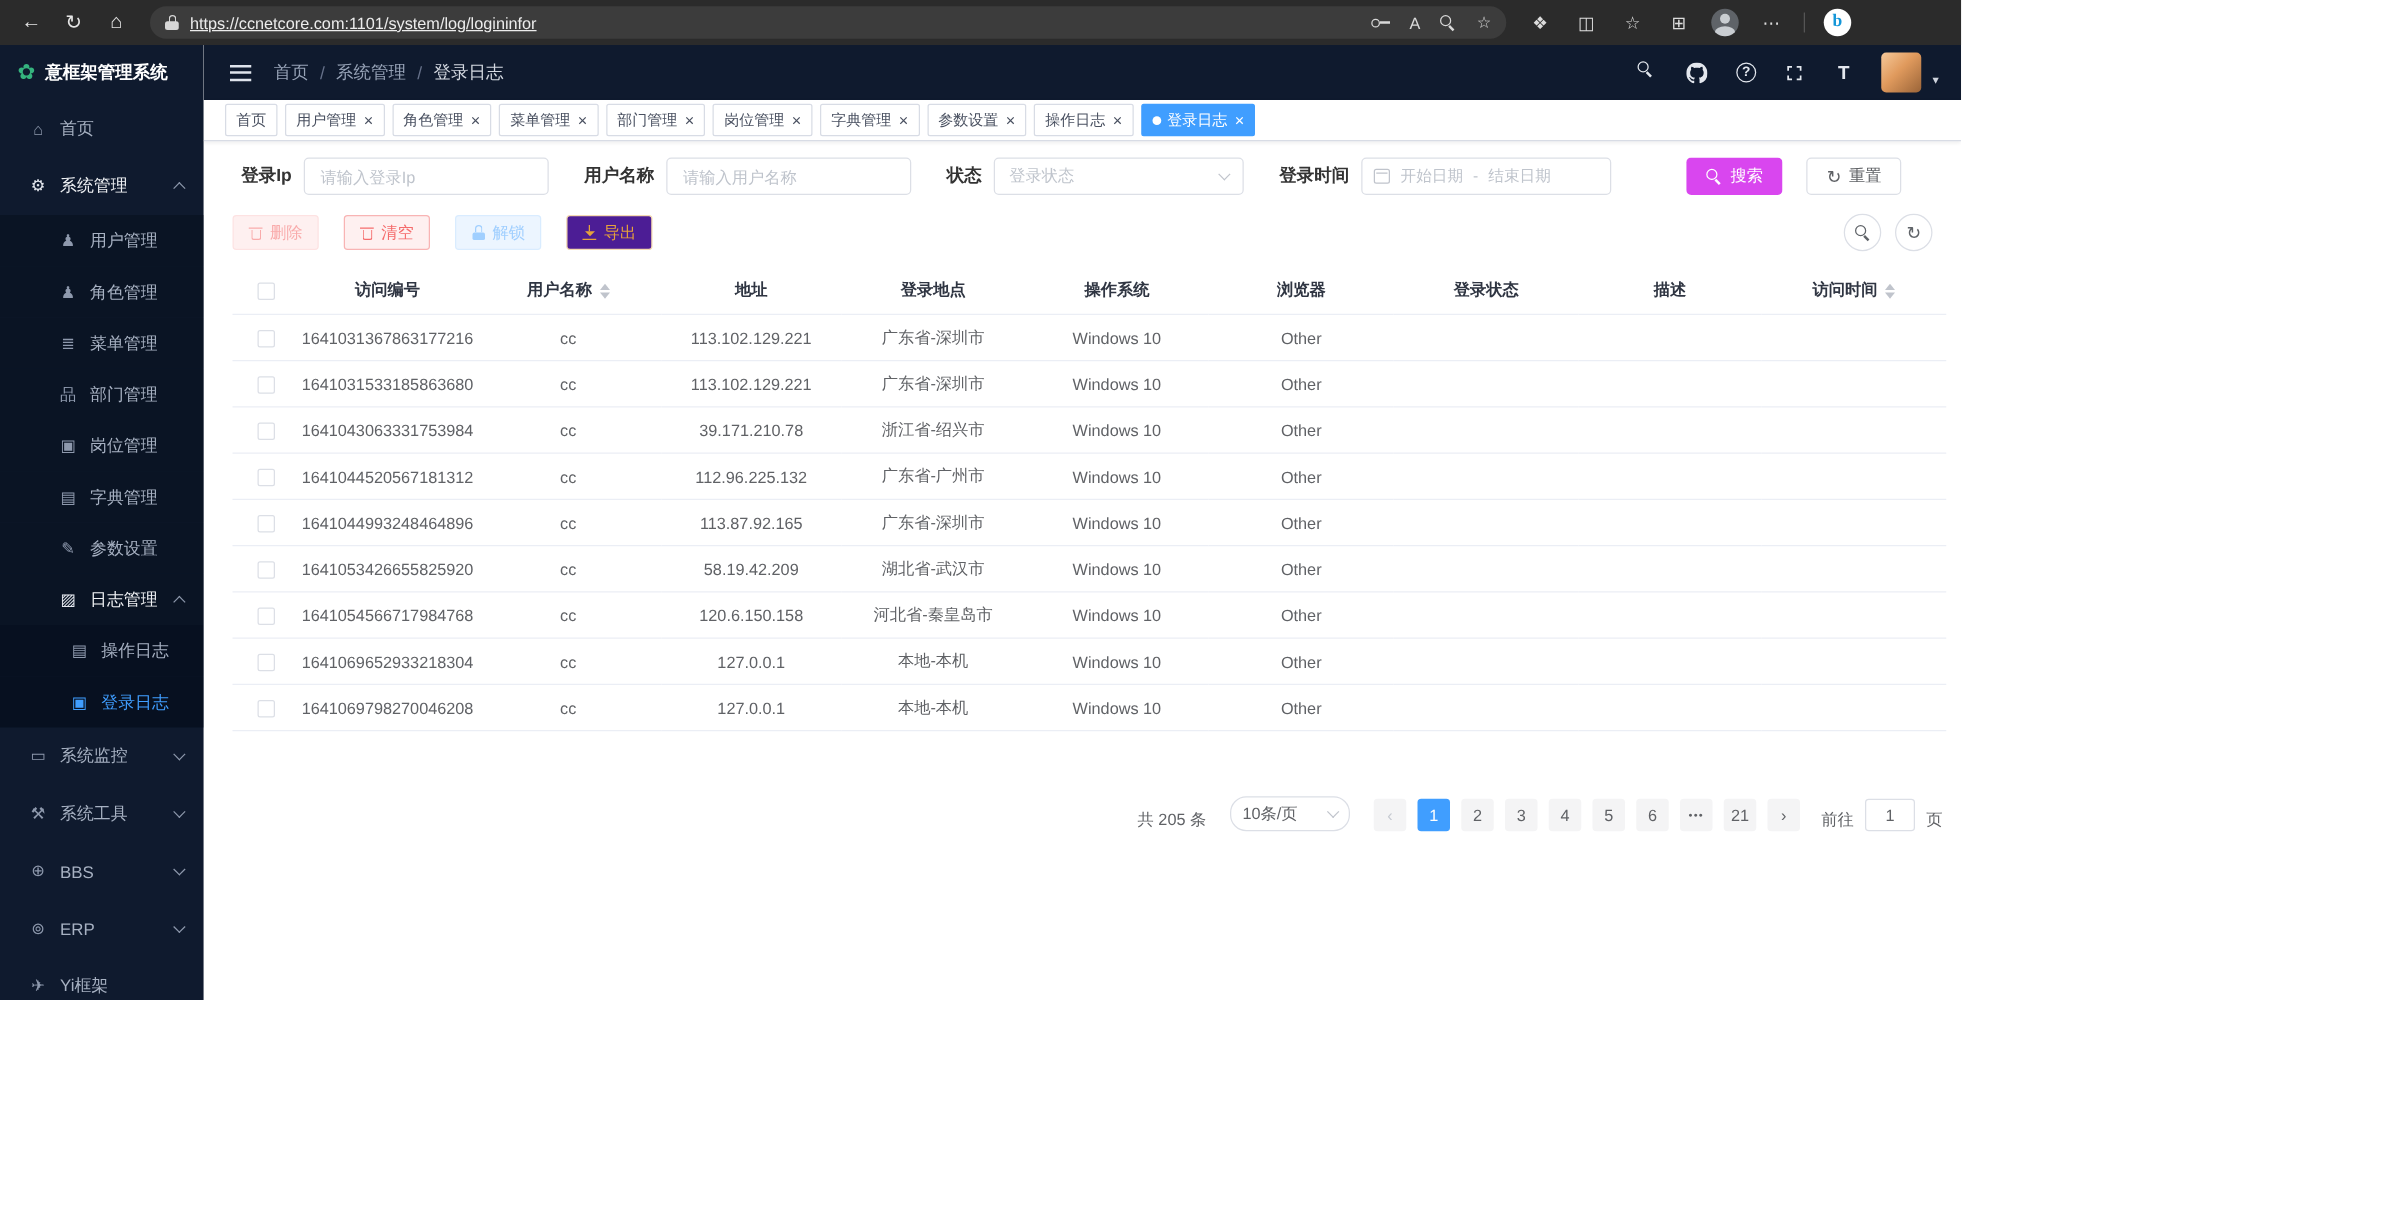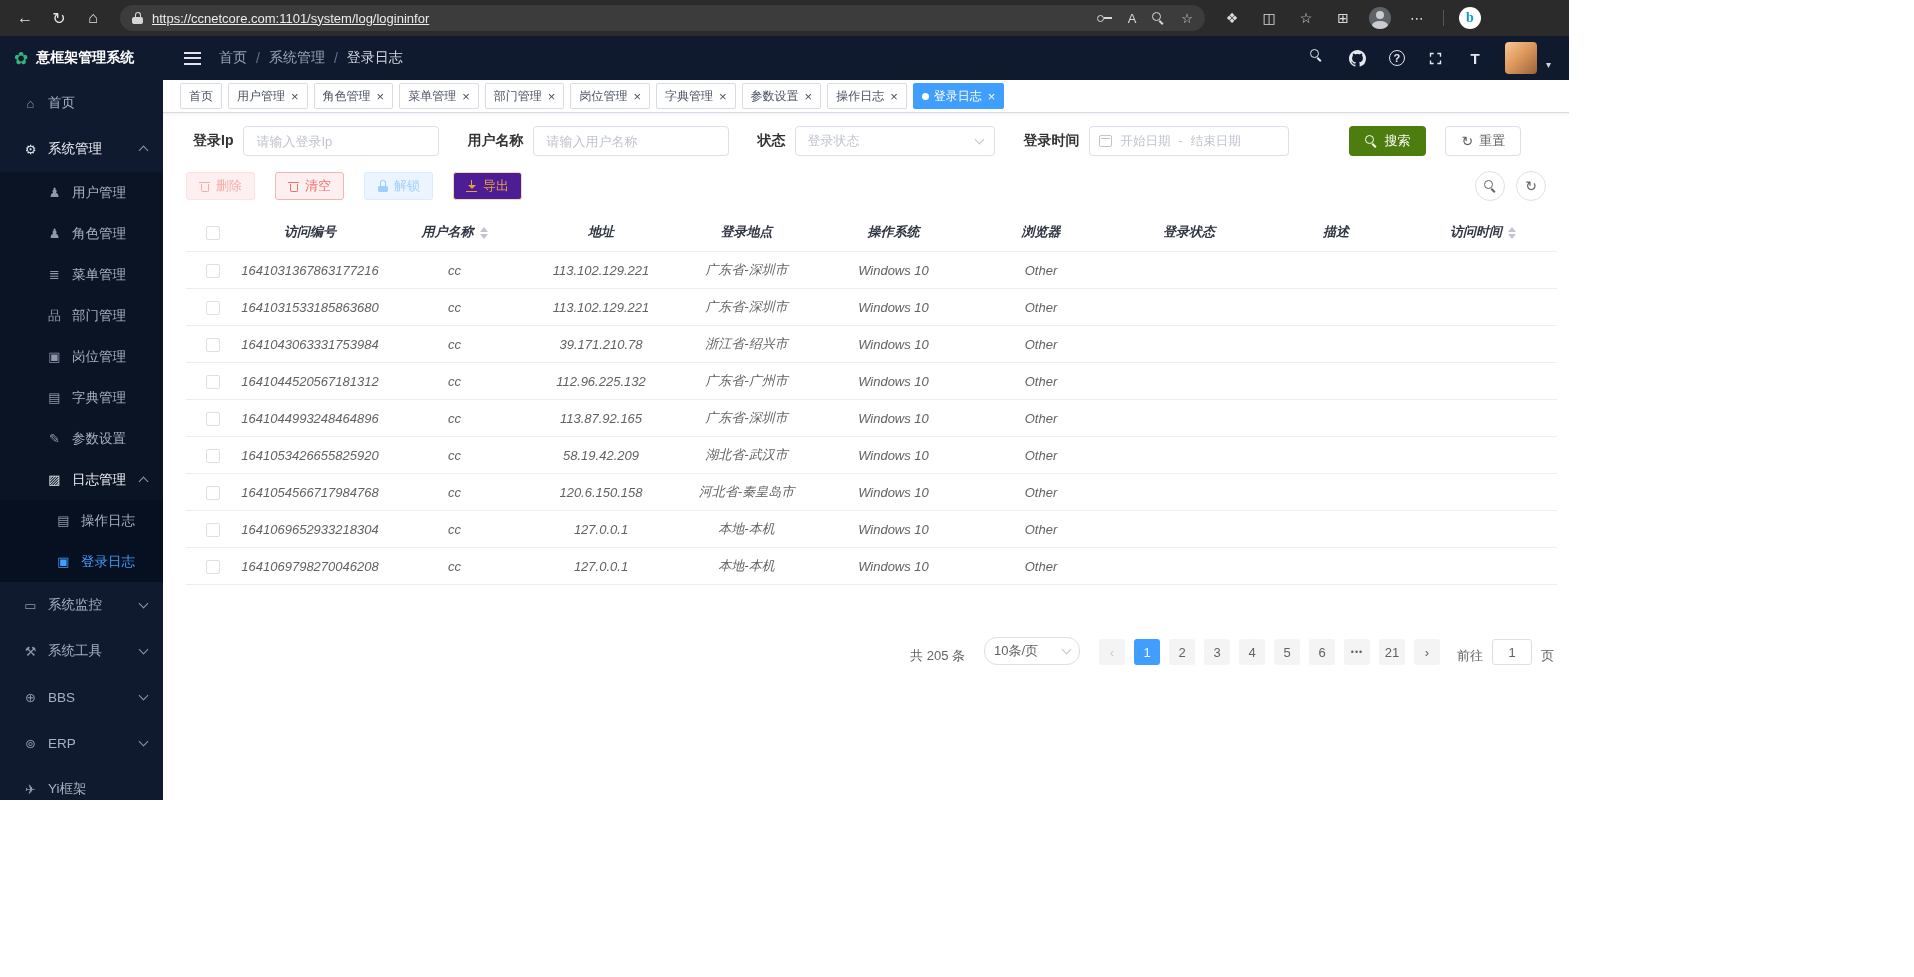--- a/index.html
+++ b/index.html
@@ -89,36 +89,36 @@
 
   
   .filter-bar{display:flex;align-items:flex-start;padding:0 30px;margin-top:13px;flex-shrink:0;}
   .field{display:flex;align-items:center;margin-right:28px;}
   .field label{font-size:14px;font-weight:bold;color:#333333;margin-right:10px;white-space:nowrap;}
   .text-input{width:196px;height:30px;border:1px solid #dcdfe6;border-radius:4px;padding:0 12px;font-size:13px;color:#606266;font-family:inherit;outline:none;background:#fff;}
   .text-input::placeholder{color:#bfc4cc;}
   .select{width:200px;height:30px;border:1px solid #dcdfe6;border-radius:4px;display:flex;align-items:center;justify-content:space-between;padding:0 11px;color:#bfc4cc;font-size:13px;cursor:pointer;background:#fff;}
   .daterange{width:200px;height:30px;border:1px solid #dcdfe6;border-radius:4px;display:flex;align-items:center;padding:0 9px;gap:8px;color:#bfc4cc;font-size:12.5px;cursor:pointer;background:#fff;}
   .btn{height:30px;border-radius:4px;display:inline-flex;align-items:center;gap:6px;padding:0 15px;font-size:13px;cursor:pointer;border:1px solid transparent;font-family:inherit;}
-  .btn.primary{background:#4d7c0f;color:#fff;margin-left:32px;}
+  .btn.primary{background:#d946ef;color:#fff;margin-left:32px;}
   .btn.plain{background:#fff;border-color:#dcdfe6;color:#606266;margin-left:19px;}
   .rfx{font-size:14px;line-height:1;}
 
   
   .toolbar{display:flex;align-items:center;padding:0 23px;margin-top:15px;flex-shrink:0;}
   .tbtn{height:28px;border-radius:3px;display:inline-flex;align-items:center;gap:6px;padding:0 12px;font-size:13px;margin-right:20px;cursor:pointer;font-family:inherit;border:1px solid transparent;}
   .tbtn.del{background:#fef0f0;border-color:#fde2e2;color:#f9abab;}
   .tbtn.clear{background:#fef0f0;border-color:#f8b4b4;color:#f56c6c;}
   .tbtn.unlock{background:#ecf5ff;border-color:#d9ecff;color:#a0cfff;}
   .tbtn.export{background:#4c1d95;border-color:#f5dab1;color:#e6a23c;}
   .toolbar-right{margin-left:auto;display:flex;gap:11px;}
   .circle-btn{width:30px;height:30px;border-radius:50%;border:1px solid #dcdfe6;background:#fff;color:#5f6368;display:flex;align-items:center;justify-content:center;cursor:pointer;}
 
   
-  .table-wrap{margin:12px 23px 0;flex-shrink:0;font-style:italic;}
+  .table-wrap{margin:12px 23px 0;flex-shrink:0;}
   table{width:100%;border-collapse:collapse;table-layout:fixed;}
   th,td{border-bottom:1px solid #ebeef5;text-align:center;font-size:13px;}
   th{color:#2f3542;font-weight:bold;padding:10px 0;white-space:nowrap;}
   td{color:#606266;padding:9px 0;overflow:hidden;white-space:nowrap;}
   th:nth-child(1){width:54px;}  th:nth-child(2){width:140px;}
   th:nth-child(3){width:149px;} th:nth-child(4){width:144px;}
   th:nth-child(5){width:147px;} th:nth-child(6){width:147px;}
   th:nth-child(7){width:148px;} th:nth-child(8){width:148px;}
   th:nth-child(9){width:146px;} th:nth-child(10){width:148px;}
   .checkbox{display:inline-block;width:14px;height:14px;border:1px solid #dcdfe6;border-radius:2px;background:#fff;vertical-align:middle;cursor:pointer;}

